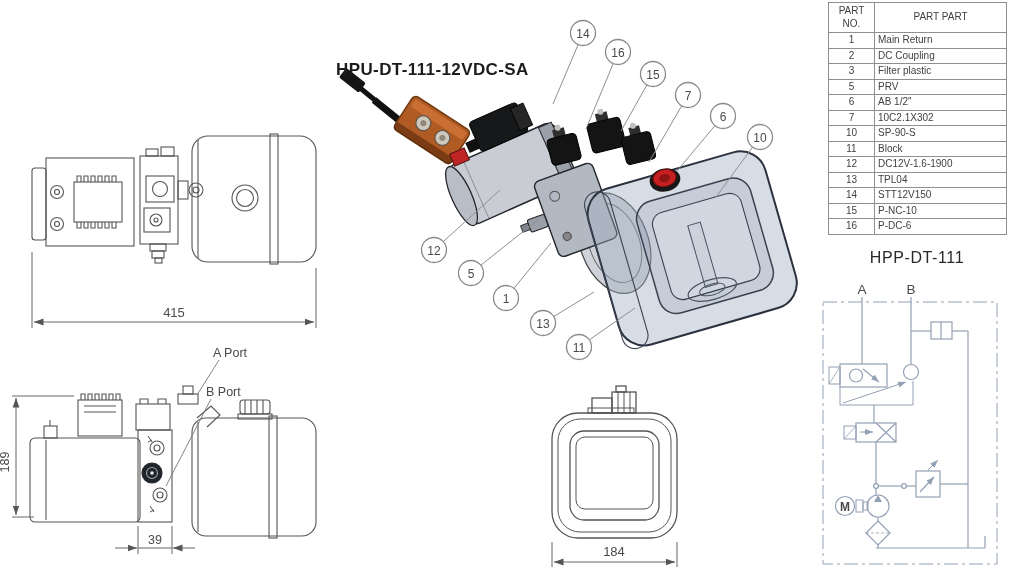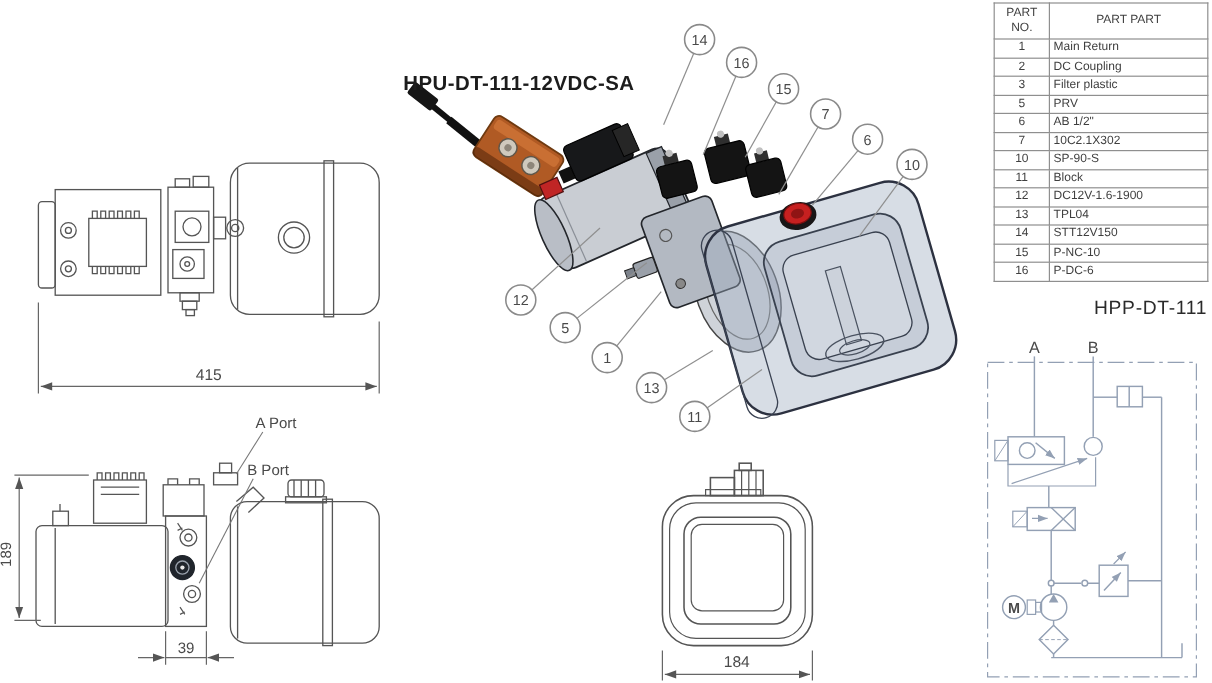--- a/index.html
+++ b/index.html
@@ -10,21 +10,21 @@
   svg text{font-family:"Liberation Sans", sans-serif;fill:#4a4a4a;}
   .title{position:absolute;left:336px;top:20px;font-size:17px;font-weight:bold;
          color:#1c1c1c;letter-spacing:.4px;white-space:nowrap;margin-top:40px;}
   table.parts{position:absolute;left:828px;top:2px;width:178px;border-collapse:collapse;
               font-size:10px;color:#3f3f3f;table-layout:fixed;}
   table.parts th,table.parts td{border:1px solid #8f8f8f;padding:1px 3px;line-height:12.5px;
               font-weight:normal;overflow:hidden;white-space:nowrap;}
   table.parts th{text-align:center;padding:2px 2px;white-space:normal;}
   table.parts td:first-child{text-align:center;}
   col.c1{width:46px;} col.c2{width:132px;}
-  .model{position:absolute;left:828px;top:249px;width:178px;text-align:right;
+  .model{position:absolute;left:828px;top:249px;width:178px;text-align:center;
          font-size:16px;color:#2a2a2a;letter-spacing:.6px;}
 </style>
 </head>
 <body>
 
 <div class="sheet">
 
 <svg width="1010" height="569" viewBox="0 0 1010 569">
   <defs>
     <marker id="ar" markerWidth="11" markerHeight="8" refX="9.5" refY="4" orient="auto" markerUnits="userSpaceOnUse">

